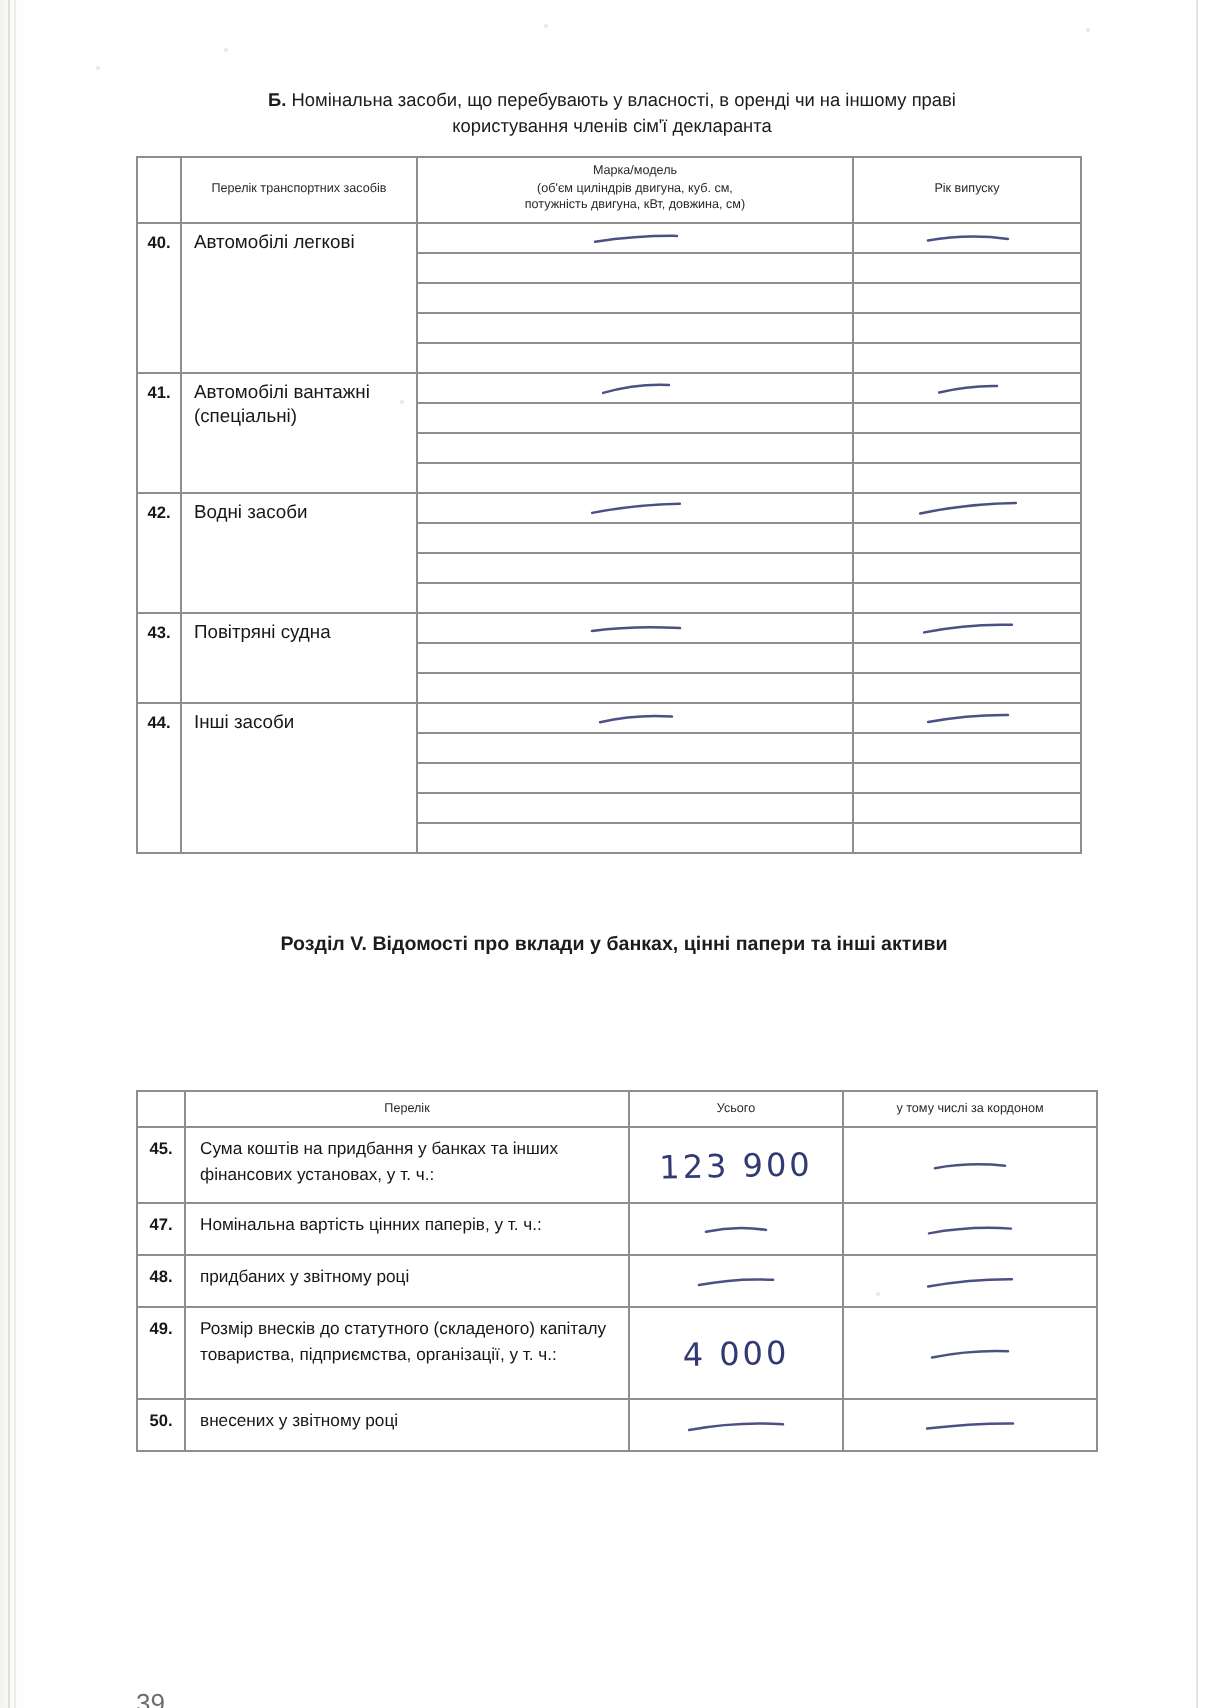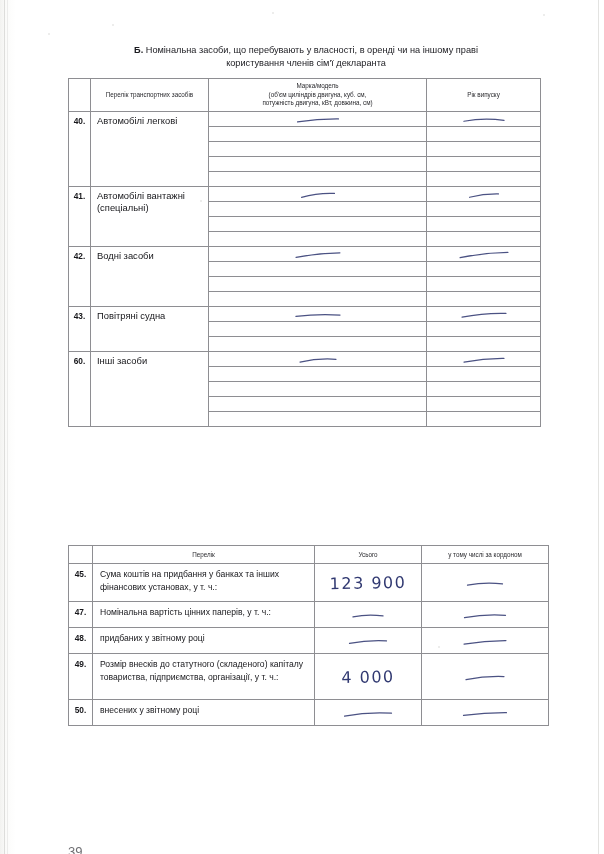--- a/index.html
+++ b/index.html
@@ -332,21 +332,21 @@
         </tr>
         <tr>
           <td class="subcell"></td>
           <td class="subcell"></td>
         </tr>
         <tr>
           <td class="subcell"></td>
           <td class="subcell"></td>
         </tr>
         <tr>
-          <td class="rownum" rowspan="5">60.</td>
+          <td class="rownum" rowspan="5">44.</td>
           <td class="rowname" rowspan="5">Інші засоби</td>
           <td class="subcell">
             <span class="ink-dash"><svg width="38" height="8" viewBox="0 0 38 8" style="transform:rotate(-1.00deg)">
                 <path d="M1 5.8 Q 19 2.0 37 3.6" stroke="#323a72" stroke-width="1.25" fill="none" stroke-linecap="round" opacity="0.88"></path>
               </svg></span>
           </td>
           <td class="subcell">
             <span class="ink-dash"><svg width="42" height="8" viewBox="0 0 42 8" style="transform:rotate(-1.50deg)">
                 <path d="M1 5.5 Q 21 2.3 41 3.0" stroke="#323a72" stroke-width="1.25" fill="none" stroke-linecap="round" opacity="0.88"></path>
               </svg></span>
@@ -364,20 +364,21 @@
           <td class="subcell"></td>
           <td class="subcell"></td>
         </tr>
         <tr>
           <td class="subcell"></td>
           <td class="subcell"></td>
         </tr>
       </tbody>
   </table>
 
+  <div class="heading-block hdr-section">Розділ V. Відомості про вклади у банках, цінні папери та інші активи</div>
 
 
   <table class="doc" id="assets-table">
     <colgroup>
       <col class="col-num">
         <col class="col-list">
         <col class="col-total">
         <col class="col-abroad">
     </colgroup>
     <tbody id="assets-body">

